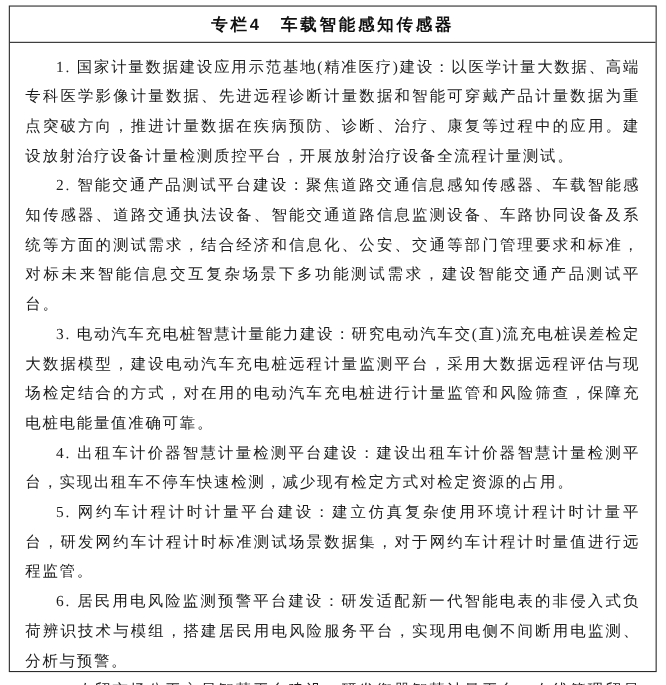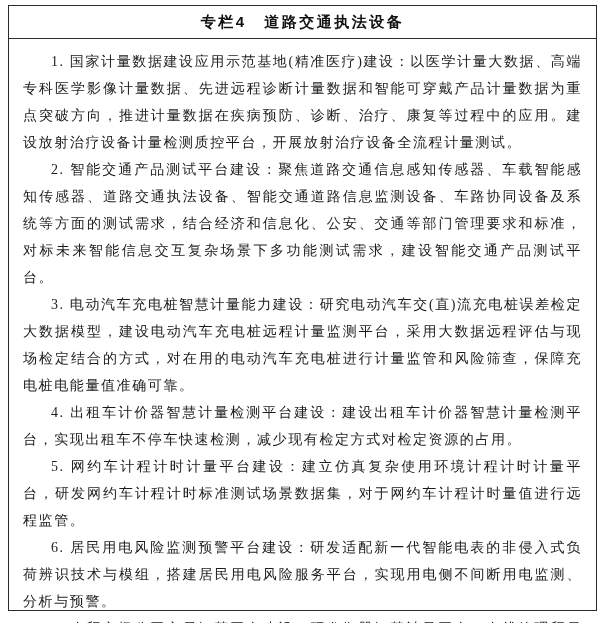--- a/index.html
+++ b/index.html
@@ -51,21 +51,21 @@
     line-height: 27px;
     letter-spacing: 1.6px;
     color: #1c1c1c;
   }
 </style>
 </head>
 <body>
 
 <div class="column-box">
   <div class="box-header">
-    <span class="box-title">专栏4　道路交通执法设备</span>
+    <span class="box-title">专栏4　车载智能感知传感器</span>
   </div>
   <div class="box-body">
     <p>1. 国家计量数据建设应用示范基地(精准医疗)建设：以医学计量大数据、高端专科医学影像计量数据、先进远程诊断计量数据和智能可穿戴产品计量数据为重点突破方向，推进计量数据在疾病预防、诊断、治疗、康复等过程中的应用。建设放射治疗设备计量检测质控平台，开展放射治疗设备全流程计量测试。</p>
     <p>2. 智能交通产品测试平台建设：聚焦道路交通信息感知传感器、车载智能感知传感器、道路交通执法设备、智能交通道路信息监测设备、车路协同设备及系统等方面的测试需求，结合经济和信息化、公安、交通等部门管理要求和标准，对标未来智能信息交互复杂场景下多功能测试需求，建设智能交通产品测试平台。</p>
     <p>3. 电动汽车充电桩智慧计量能力建设：研究电动汽车交(直)流充电桩误差检定大数据模型，建设电动汽车充电桩远程计量监测平台，采用大数据远程评估与现场检定结合的方式，对在用的电动汽车充电桩进行计量监管和风险筛查，保障充电桩电能量值准确可靠。</p>
     <p>4. 出租车计价器智慧计量检测平台建设：建设出租车计价器智慧计量检测平台，实现出租车不停车快速检测，减少现有检定方式对检定资源的占用。</p>
     <p>5. 网约车计程计时计量平台建设：建立仿真复杂使用环境计程计时计量平台，研发网约车计程计时标准测试场景数据集，对于网约车计程计时量值进行远程监管。</p>
     <p>6. 居民用电风险监测预警平台建设：研发适配新一代智能电表的非侵入式负荷辨识技术与模组，搭建居民用电风险服务平台，实现用电侧不间断用电监测、分析与预警。</p>
     <p>7. 农贸市场公平交易智慧平台建设：研发衡器智慧计量平台，在线管理贸易结算衡器的计量状态，为公平交易提供计量技术保障。</p>
   </div>

